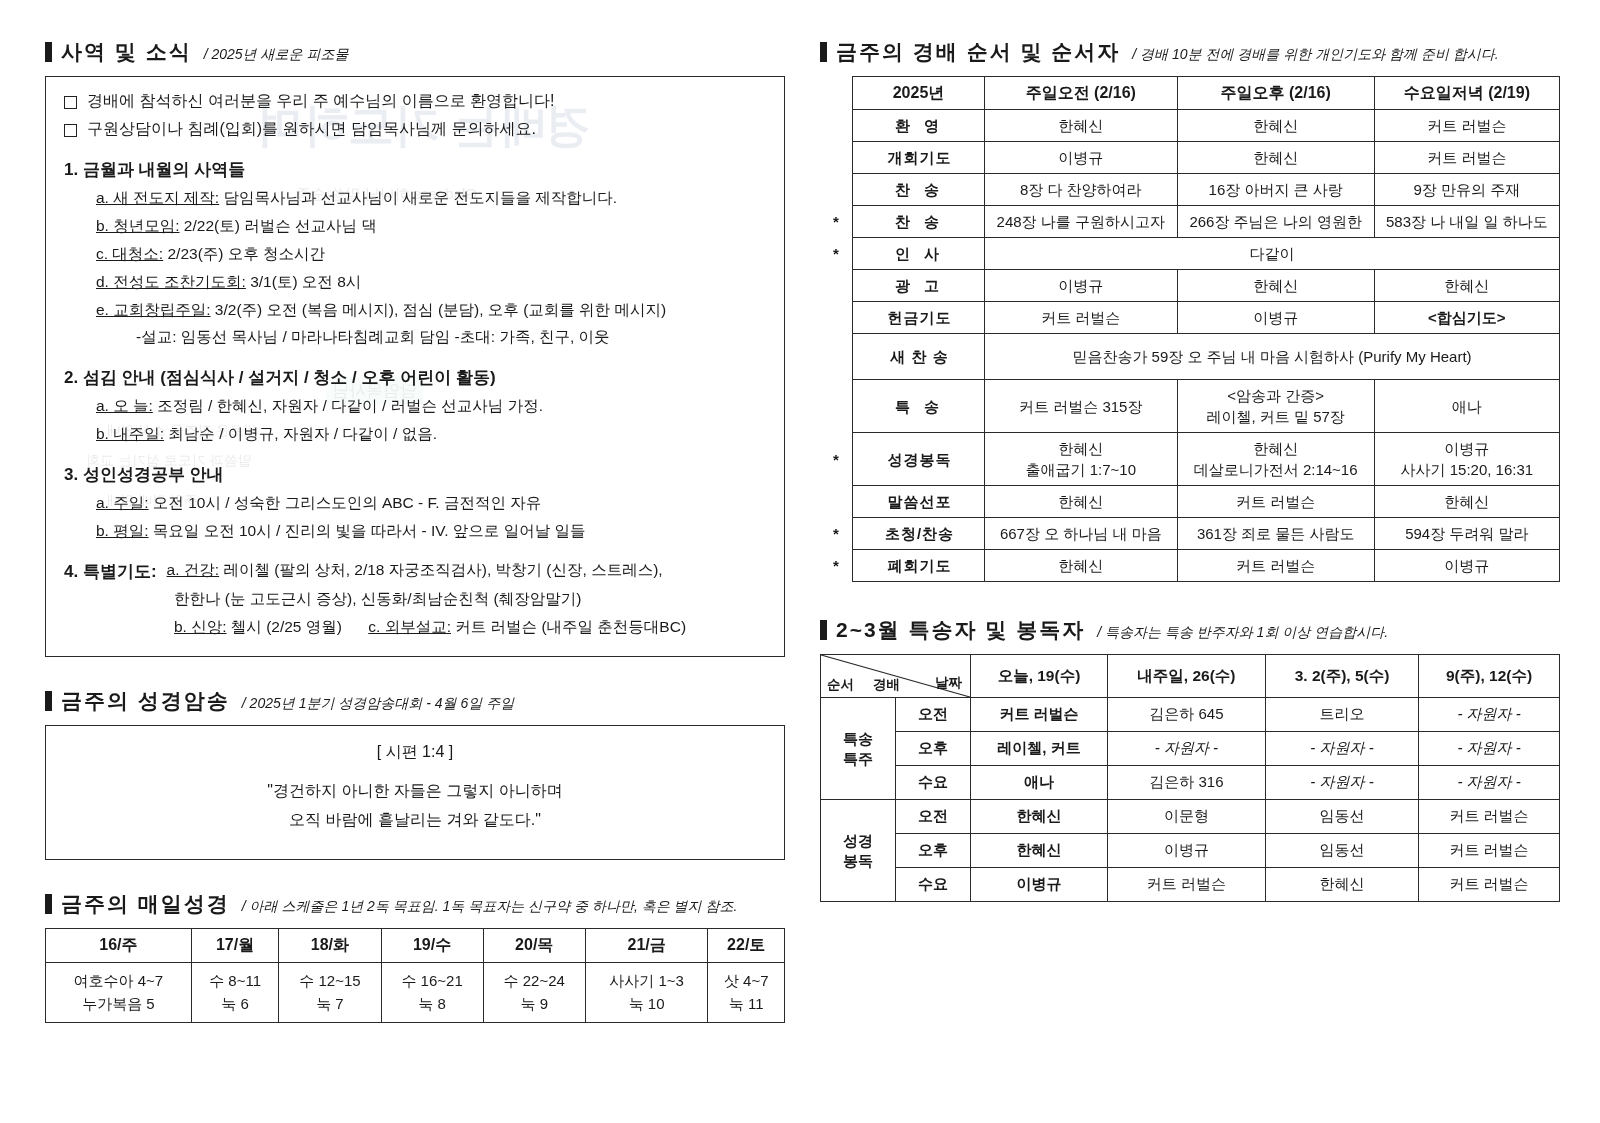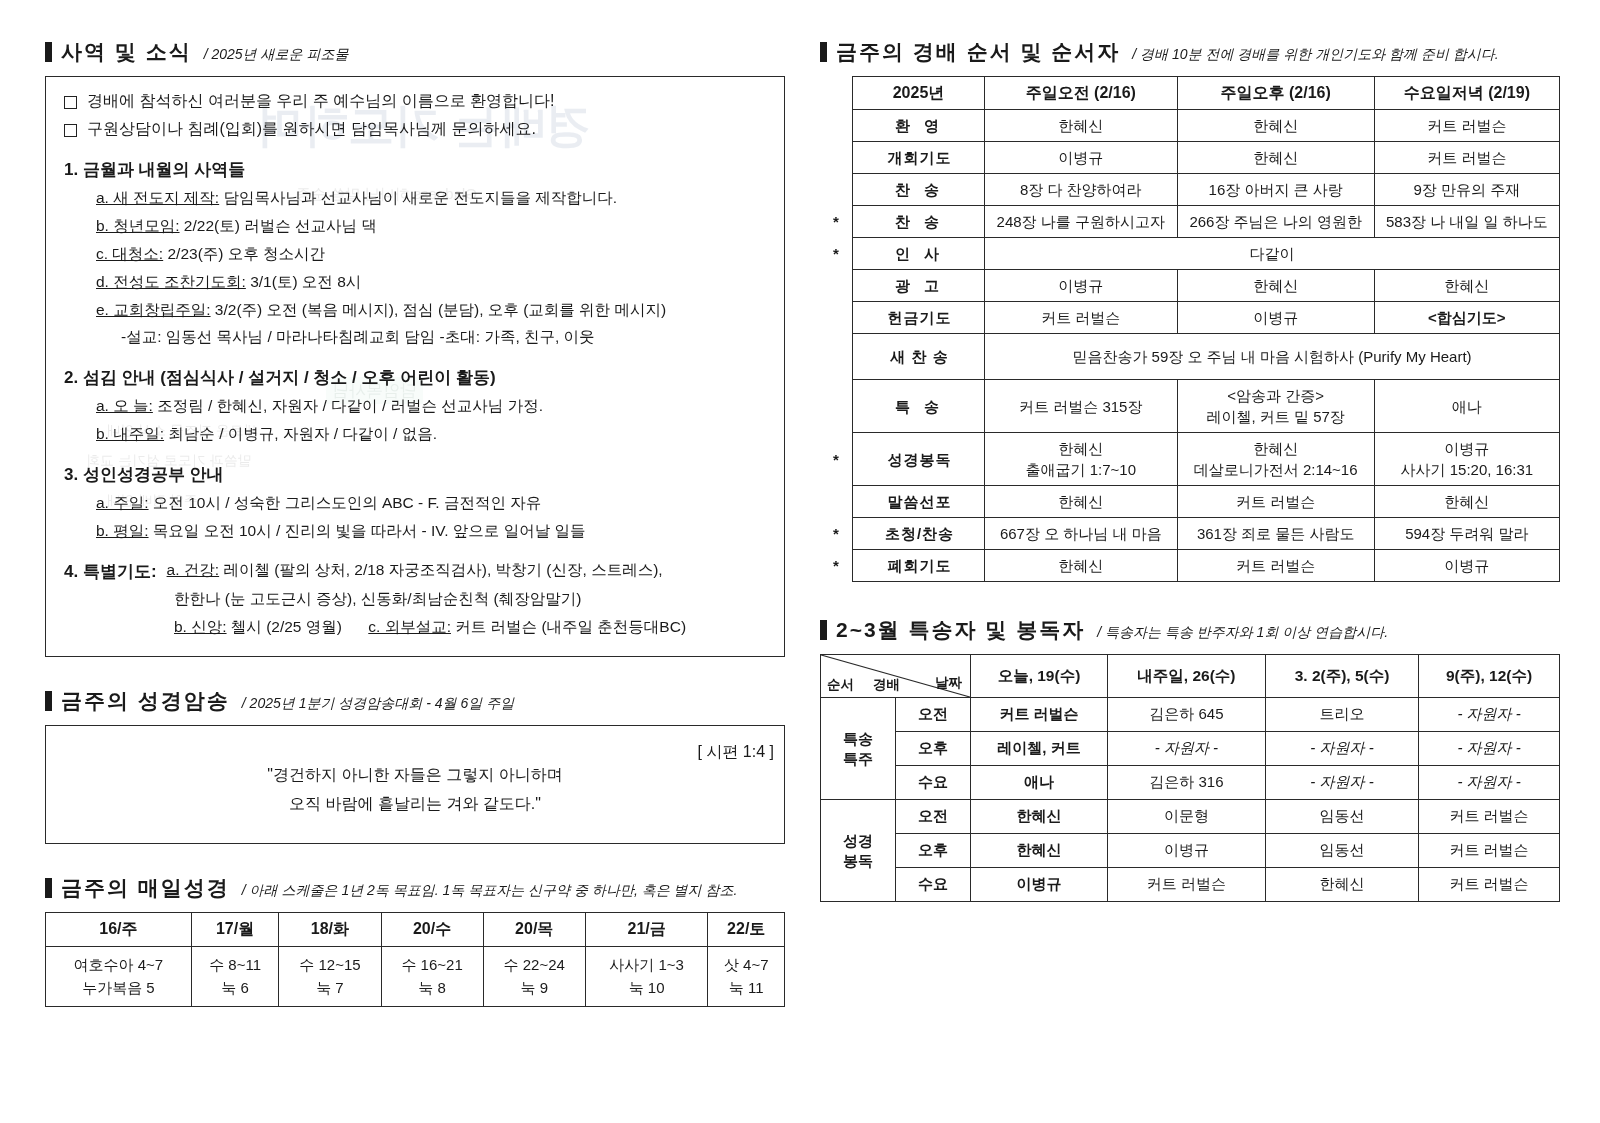--- a/index.html
+++ b/index.html
@@ -155,21 +155,21 @@
   }
   .sub-item {
     font-size: 15.5px;
     margin: 7px 0 0 32px;
     position: relative;
     z-index: 2;
   }
   .sub-item .lbl { text-decoration: underline; text-align: right; }
   .cont-line {
     font-size: 15.5px;
-    margin: 6px 0 0 57px;
+    margin: 6px 0 0 72px;
     position: relative;
     z-index: 2;
   }
   .cont-line2 {
     font-size: 15.5px;
     margin: 6px 0 0 110px;
     position: relative;
     z-index: 2;
   }
   .num4row {
@@ -182,21 +182,21 @@
   .num4row .t { font-size: 17px; font-weight: bold; white-space: nowrap; margin-right: 10px;}
   .num4row .b { font-size: 15.5px; }
 
   
   .verse-box {
     border: 1.5px solid #2a2a2a;
     padding: 16px 10px 20px 10px;
     text-align: center;
     margin-bottom: 30px;
   }
-  .verse-ref { font-size: 16px; margin-bottom: 2px; text-align: right; }
+  .verse-ref { font-size: 16px; margin-bottom: 18px; }
   .verse-l { font-size: 16px; margin-bottom: 8px; }
 
   
   table {
     border-collapse: collapse;
     width: 100%;
   }
   table.grid th, table.grid td {
     border: 1.2px solid #2a2a2a;
     text-align: center;
@@ -391,21 +391,21 @@
       <span class="sec-bar"></span>
       <span class="sec-title">금주의 매일성경</span>
       <span class="sec-sub">/ 아래 스케줄은 1년 2독 목표임. 1독 목표자는 신구약 중 하나만, 혹은 별지 참조.</span>
     </div>
     <table class="grid daily">
       <tbody>
           <tr>
         <th>16/주</th>
         <th>17/월</th>
         <th>18/화</th>
-        <th>20/수</th>
+        <th>19/수</th>
         <th>20/목</th>
         <th>21/금</th>
         <th>22/토</th>
       </tr>
       <tr>
         <td>
           <div>여호수아 4~7</div>
           <div>누가복음 5</div>
         </td>
         <td>

